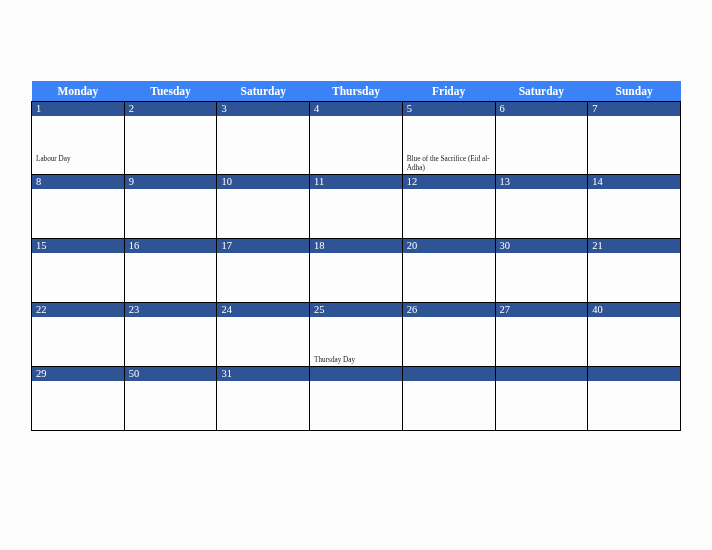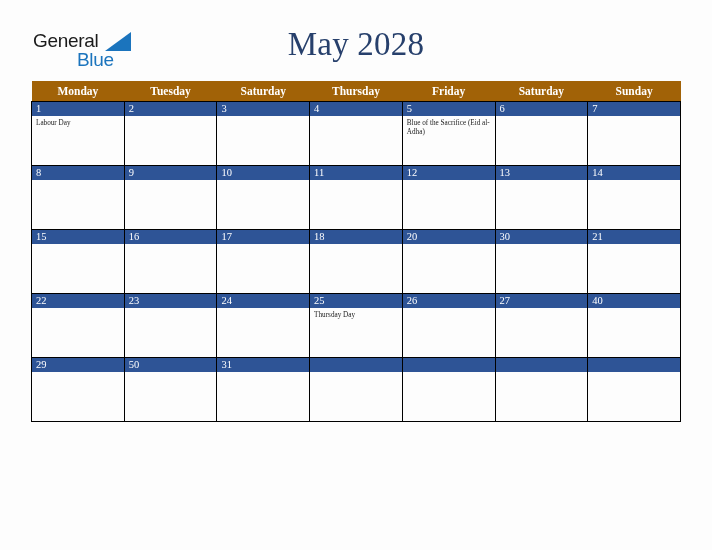--- a/index.html
+++ b/index.html
@@ -83,21 +83,21 @@
   
   .calendar {
     position: absolute;
     left: 31px;
     top: 81px;
     width: 650px;
     border-collapse: collapse;
     table-layout: fixed;
   }
   .calendar th {
-    background: #a16207;
+    background: #3b82f6;
     color: #ffffff;
     font-size: 11.5px;
     font-weight: bold;
     height: 20px;
     padding: 0;
     text-align: center;
     border: none;
   }
   .calendar td {
     width: 92.85px;
@@ -119,34 +119,29 @@
   }
   .events {
     display: block;
     padding: 3px 4px 0 4px;
     font-size: 7.2px;
     line-height: 9.4px;
     color: #1b1b1b;
   }
   .event-item {
     display: block;
+    margin-top: 36px;
   }
 </style>
 </head>
 <body>
 
 <div class="header">
 
-  <div class="logo">
-    <span class="logo-general">General</span>
-    <span class="logo-triangle"></span>
-    <span class="logo-blue">Blue</span>
-  </div>
-
-  <div class="cal-title">May 2028</div>
+
 
 
 </div>
 
 <table class="calendar">
   <thead>
     <tr>
       <th>Monday</th>
       <th>Tuesday</th>
       <th>Saturday</th>

